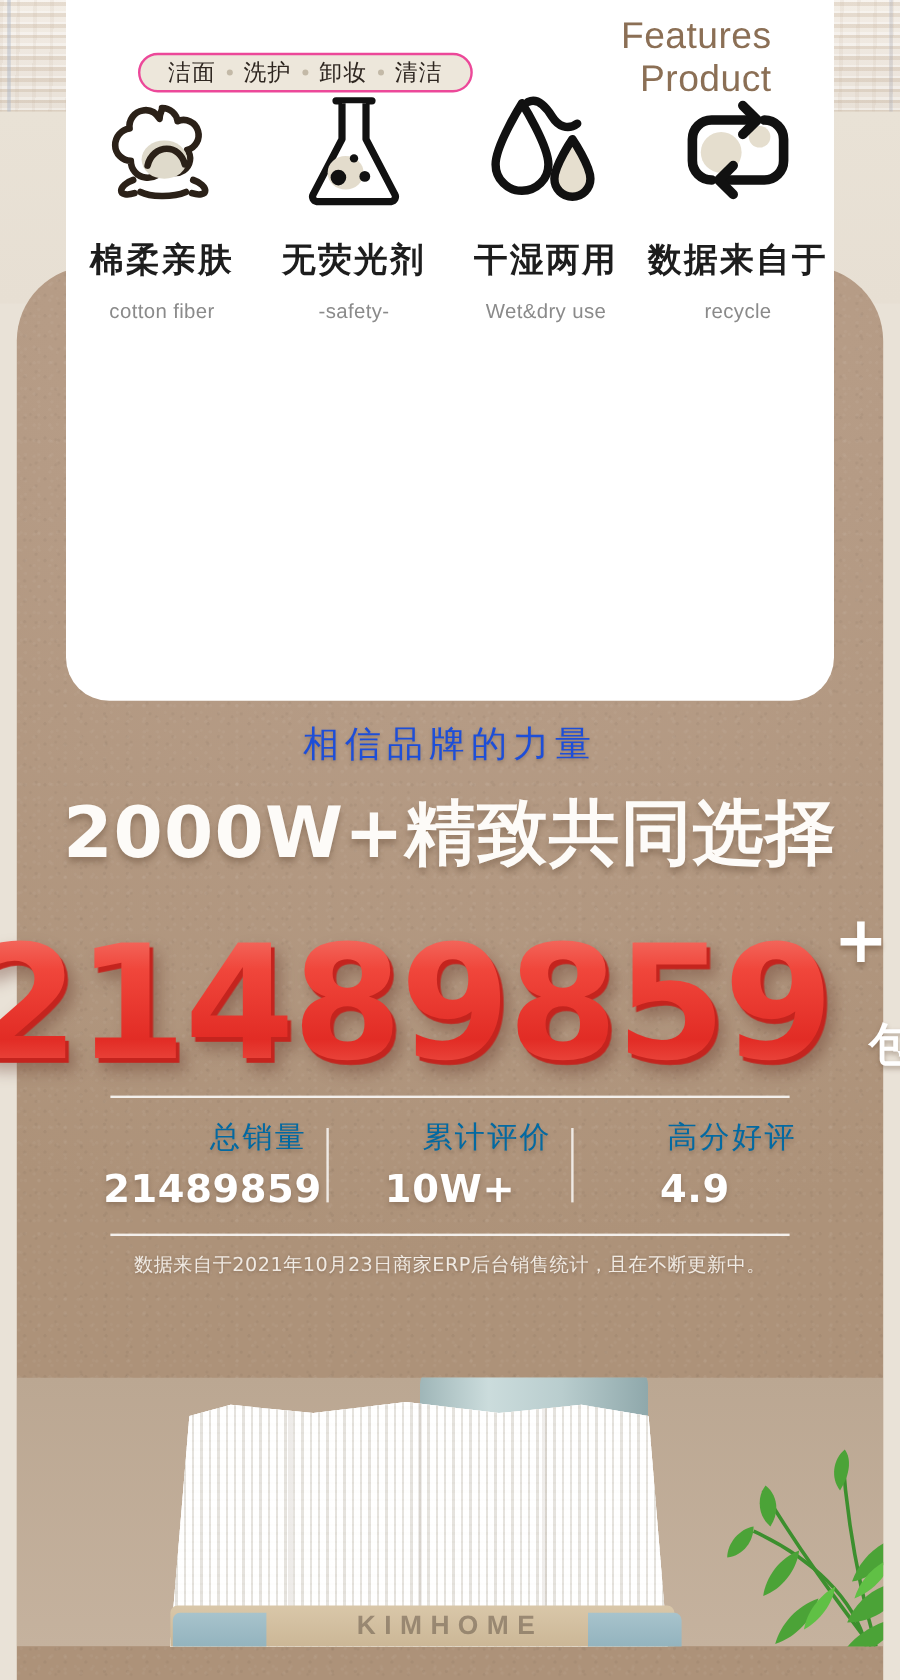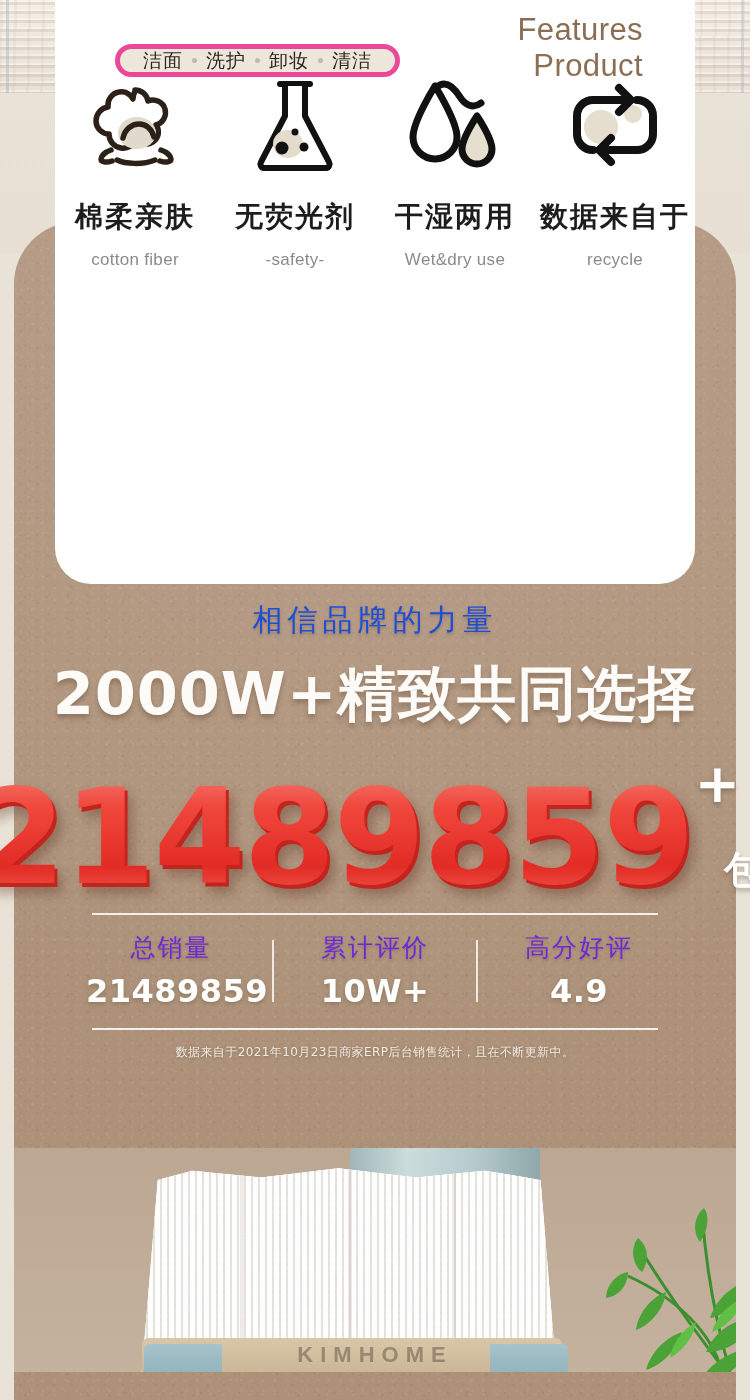--- a/index.html
+++ b/index.html
@@ -70,21 +70,21 @@
   .card-head{ position:relative; height:140px; }
   .title-en{
     position:absolute; right:52px; top:90px;
     text-align:right; color:#8B6F55;
     font-size:31px; line-height:1.15; font-weight:400;
     letter-spacing:.4px;
   }
   .tag-pill{
     position:absolute; left:60px; top:122px;
     display:flex; align-items:center; gap:0;
-    background:#EDE7DB; border:5px solid #ec4899;
+    background:#EDE7DB; border:2px solid #ec4899;
     border-radius:20px; height:33px; padding:0 14px;
   }
   .tag-pill .tg{
     font-size:19px; color:#2E2620; letter-spacing:1px;
     font-family:"DejaVu Sans","Liberation Sans",sans-serif;
     padding:0 9px;
   }
   .tag-pill .dot{ width:5px; height:5px; border-radius:50%; background:#C3B9A7; flex:none; }
 
   
@@ -147,33 +147,34 @@
   
   .stats-block{ margin-top:16px; position:relative; width:750px; }
   .rule{ width:566px; height:2px; background:rgba(255,255,255,.85); margin:0 auto; }
   .rule.bottom{ margin-top:18px; }
   .stats{
     display:flex; justify-content:center; align-items:center;
     margin-top:16px; gap:0;
   }
   .stat{ width:170px; text-align:center; }
   .stat .k{
-    font-size:25px; color:#6d28d9; letter-spacing:2px; font-weight:500;
+    font-size:25px; color:#0369a1; letter-spacing:2px; font-weight:500;
     text-shadow:0 2px 3px rgba(90,66,48,.3);
     font-family:"DejaVu Sans","Liberation Sans",sans-serif;
+    text-align:right;
   }
   .stat .v{
     margin-top:8px; font-size:32px; font-weight:700; color:#FFFFFF; letter-spacing:.5px;
     text-shadow:0 2px 4px rgba(90,66,48,.35);
     font-family:"DejaVu Sans","Liberation Sans",sans-serif;
   }
   .vdiv{ width:2px; height:62px; background:rgba(255,255,255,.8); margin:0 16px; }
 
   .note{
-    margin-top:14px; text-align:center; font-size:12px; color:#F0EAE3; letter-spacing:.4px;
+    margin-top:14px; text-align:center; font-size:16px; color:#F0EAE3; letter-spacing:.4px;
     text-shadow:0 1px 3px rgba(90,66,48,.45);
     font-family:"DejaVu Sans","Liberation Sans",sans-serif;
     position:relative; z-index:9;
   }
 
   
   .photo{
     position:absolute; left:14px; top:1148px; width:722px; height:224px;
     overflow:hidden; z-index:7;
   }

